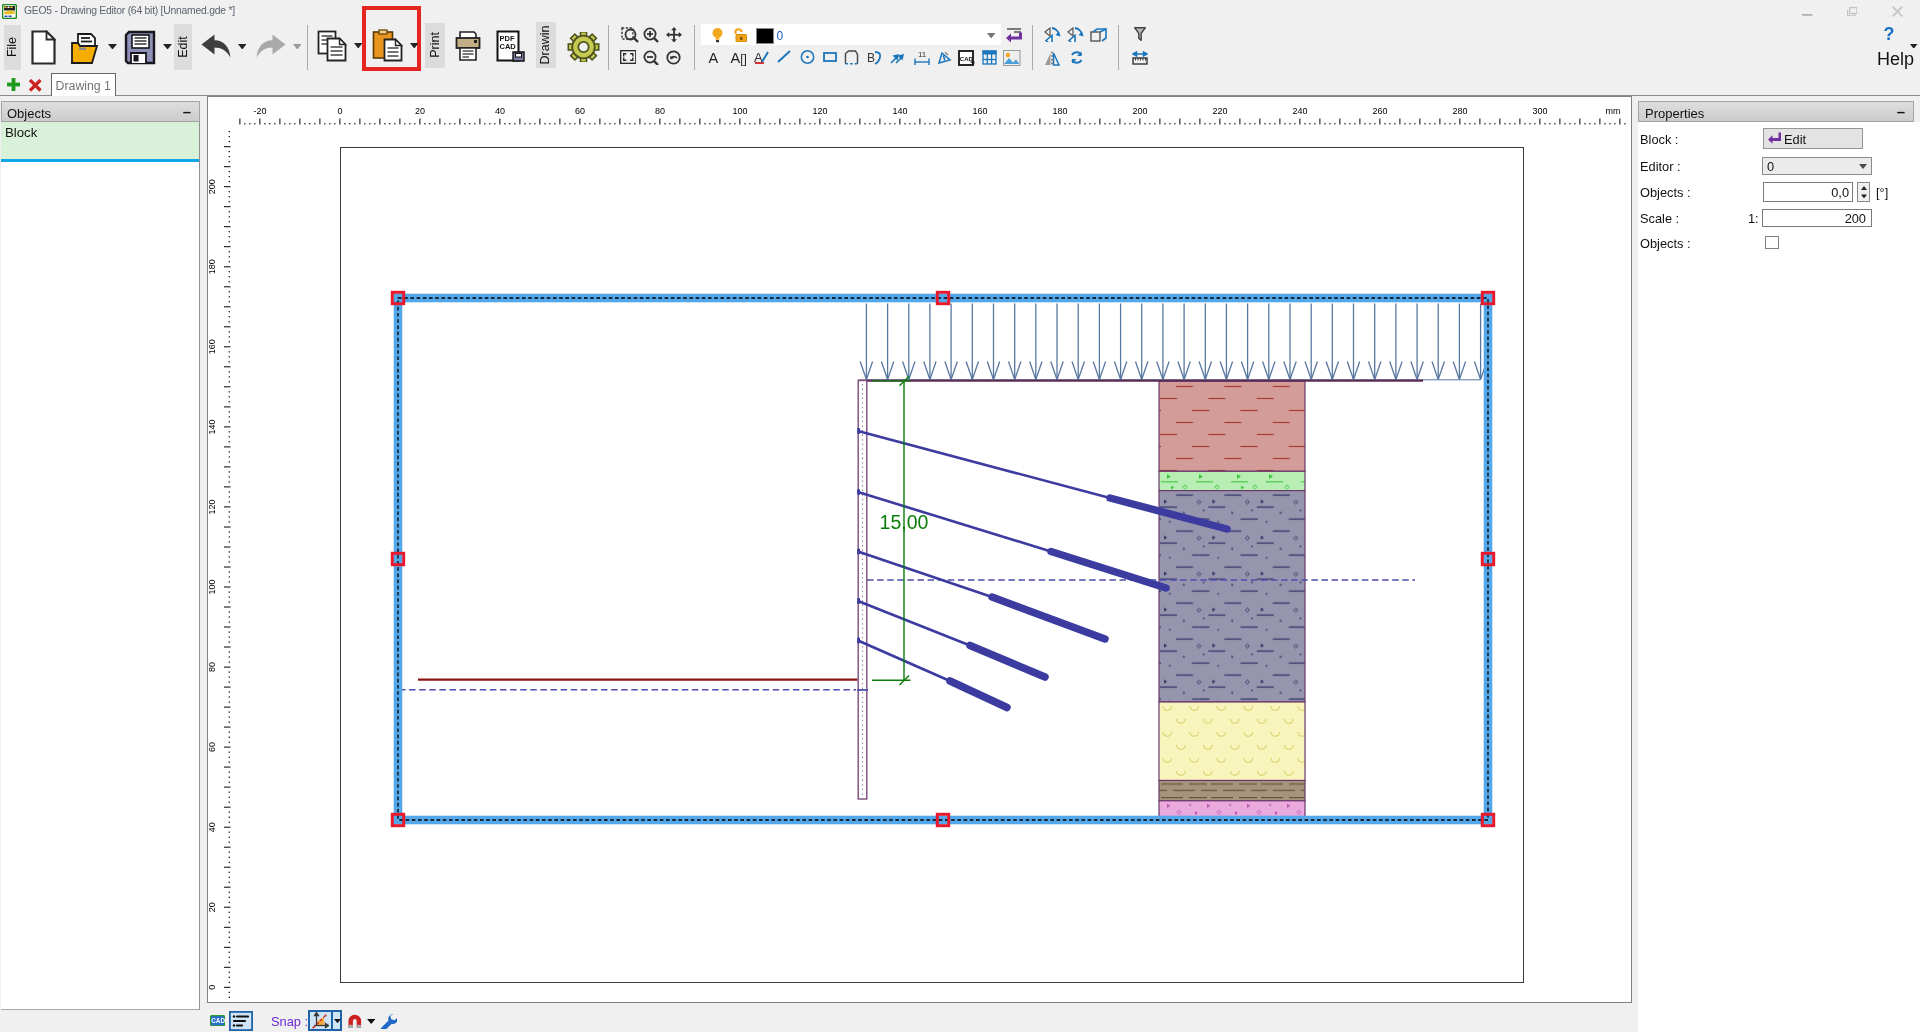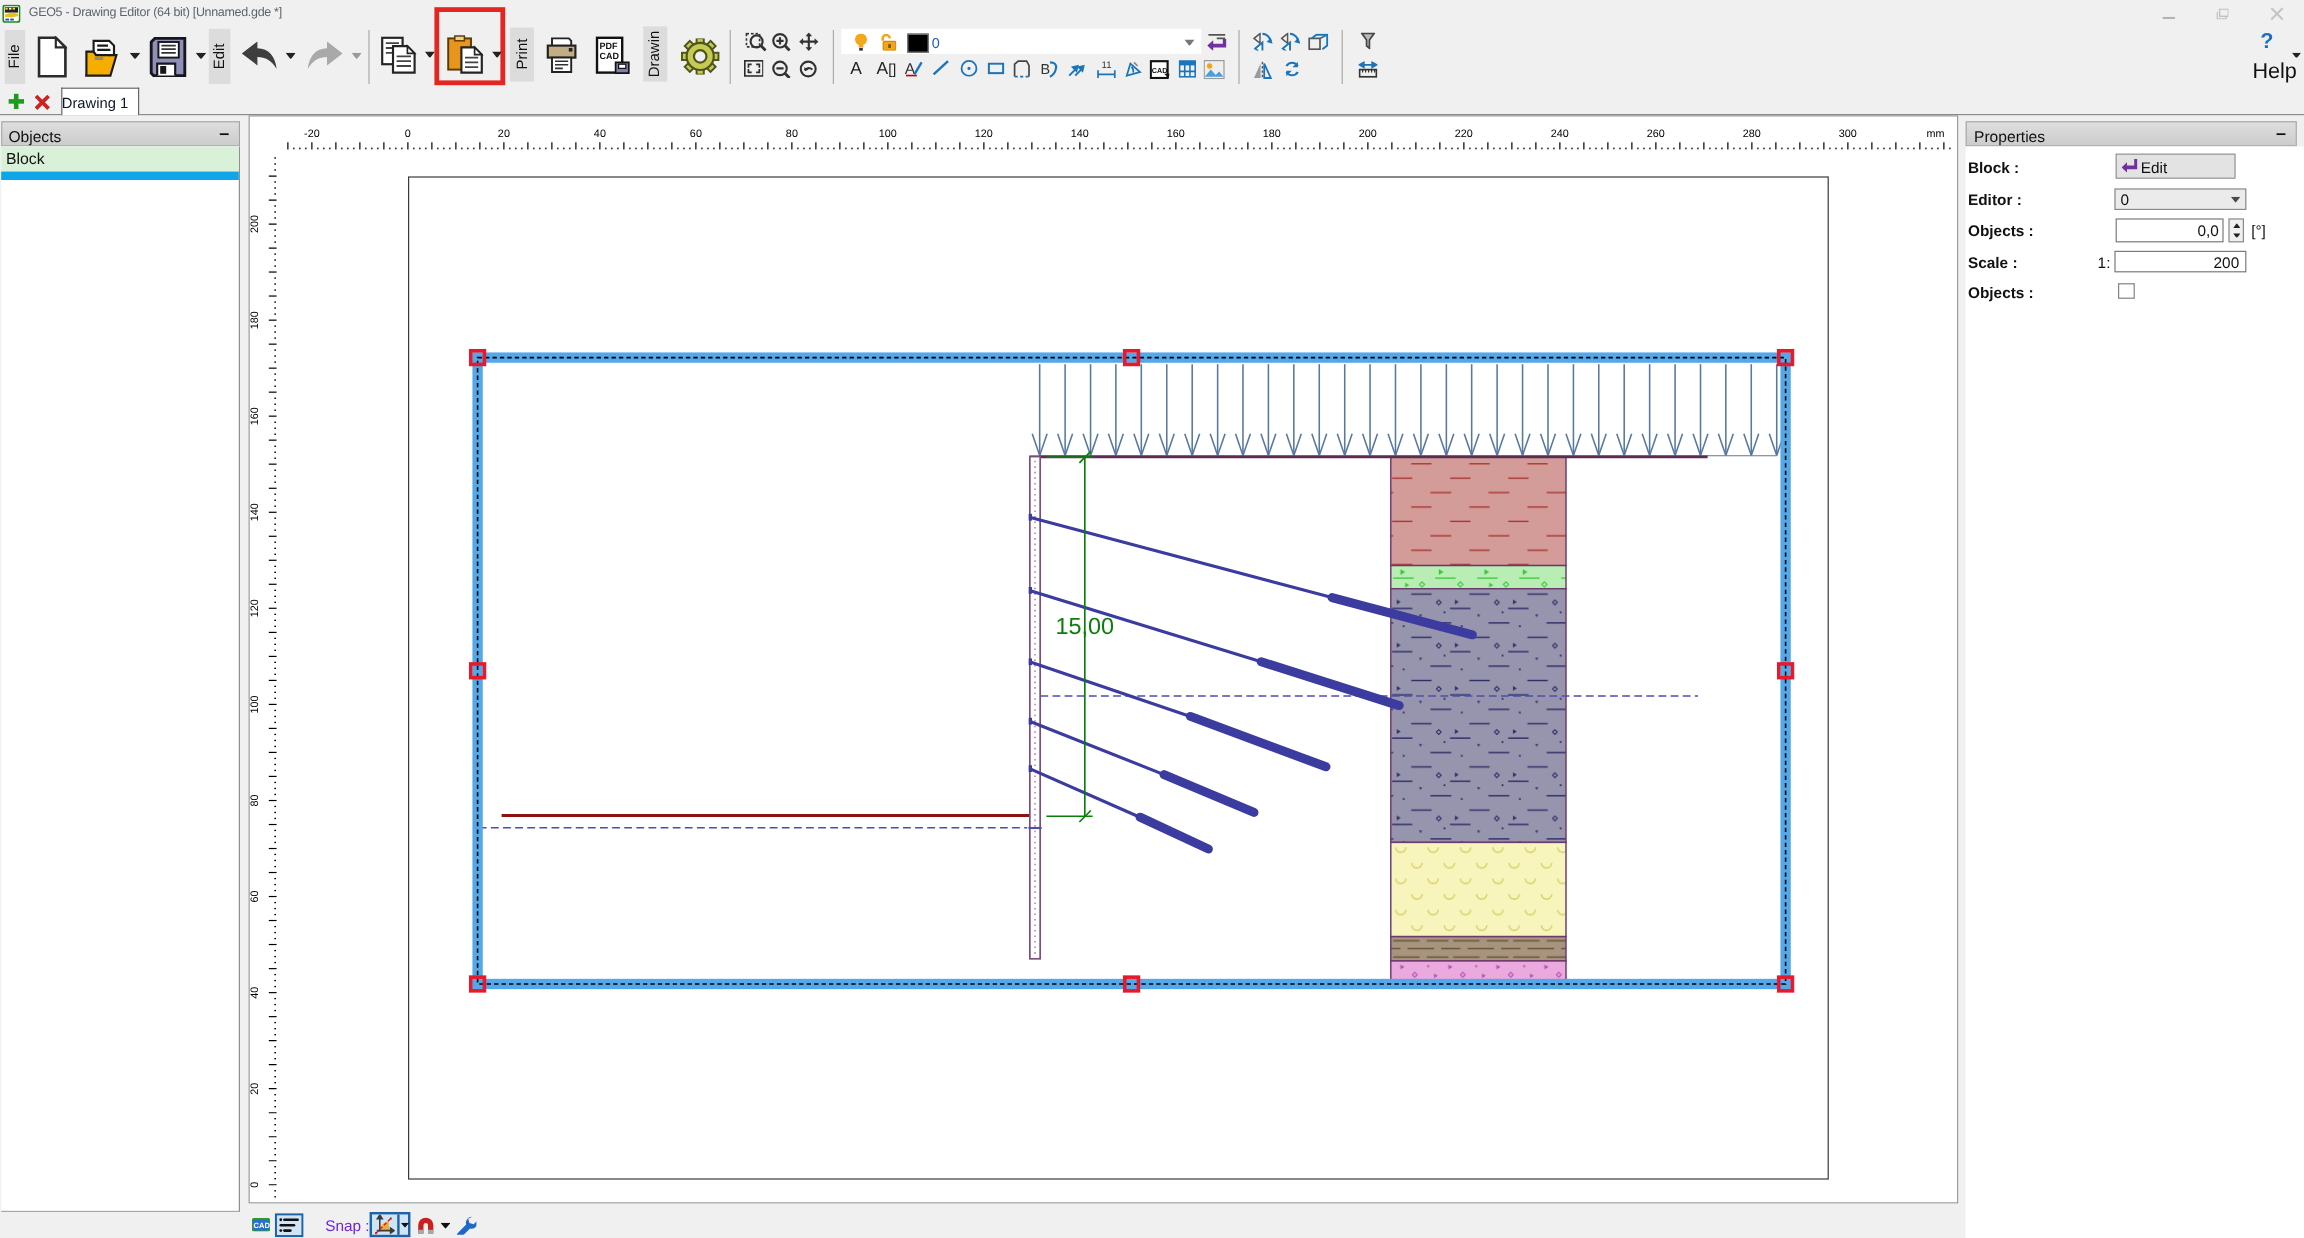--- a/index.html
+++ b/index.html
@@ -5,26 +5,26 @@
 html,body { width:1920px; height:1032px; overflow:hidden; background:#f0f0f0;
   font-family:"Liberation Sans", sans-serif; }
 #root { position:relative; width:1920px; height:1032px; }
 .vstrip { position:absolute; background:#dcdcdc; display:flex; align-items:center; justify-content:center; }
 .vstrip span { transform:rotate(-90deg); white-space:nowrap; color:#111; }
 .vsep { position:absolute; width:1px; background:#ababab; }
 .ticon { position:absolute; color:#222; }
 #tabline { position:absolute; left:0; top:95px; width:1920px; height:1px; background:#8a8a8a; }
 #tab { position:absolute; left:50.5px; top:73px; width:65.5px; height:23px; background:#fff;
   border:1px solid #666; border-bottom:none; box-sizing:border-box; z-index:2;
-  font-size:12.3px; color:#0f172a; text-align:left; padding-top:4.5px; }
+  font-size:12.3px; color:#737373; text-align:center; padding-top:4.5px; }
 .phead { position:absolute; height:21px; background:linear-gradient(#dedede,#cccccc);
   border:1px solid #a3a3a3; box-sizing:border-box; font-size:13px; color:#111;
   display:flex; align-items:flex-end; }
 .pmin { position:absolute; font-size:15px; font-weight:bold; color:#111; top:1px; }
-.plabel { position:absolute; font-size:12.8px; color:#111;font-weight:bold; }
+.plabel { position:absolute; font-size:12.8px; color:#111; }
 </style></head>
 <body>
 <div id="root">
 <svg style="position:absolute;left:2px;top:4px" width="15" height="15" viewBox="0 0 15 15">
       <rect x="0.5" y="0.5" width="14" height="14" rx="2" fill="#fff" stroke="#1f8a1f" stroke-width="1.6"></rect>
       <rect x="2" y="2" width="11" height="4.5" fill="#222"></rect>
       <rect x="2.5" y="2.5" width="2" height="1.5" fill="#ffd700"></rect>
       <rect x="5.5" y="2.5" width="2" height="1.5" fill="#fff"></rect>
       <rect x="8.5" y="2.5" width="2" height="1.5" fill="#ffd700"></rect>
       <path d="M2 8 l6 -1.5 l5 1 v2 l-6 1 l-5 -0.5 z" fill="#e8c020"></path>
@@ -381,21 +381,21 @@
         <line x1="1" y1="1" x2="11.5" y2="11.5"></line>
         <line x1="11.5" y1="1" x2="1" y2="11.5"></line>
       </g>
     </svg>
 <div id="tab">Drawing 1</div>
 <div class="phead" style="left:1px;top:101px;width:199px">
       <span style="margin-left:5px">Objects</span>
       <span class="pmin" style="right:8px">–</span>
     </div>
 <div style="position:absolute;left:1px;top:122px;width:199px;height:887.5px;background:#fff;border-right:1px solid #909090;border-bottom:1px solid #a8a8a8;box-sizing:border-box"></div>
-<div style="position:absolute;left:1px;top:122px;width:198px;height:28px;background:#d9f1d9;border-bottom:7px solid #0ea5e9;box-sizing:border-box;font-size:13.2px;color:#111;padding:2.5px 0 0 4px">Block</div>
+<div style="position:absolute;left:1px;top:122px;width:198px;height:40px;background:#d9f1d9;border-bottom:3px solid #0ea5e9;box-sizing:border-box;font-size:13.2px;color:#111;padding:2.5px 0 0 4px">Block</div>
 <svg id="canvas" width="1425" height="907" viewBox="207 96 1425 907" style="position:absolute;left:207px;top:96px" font-family="Liberation Sans, sans-serif">
 <defs>
 <pattern id="pRed" x="1159" y="381" width="48.4" height="36" patternUnits="userSpaceOnUse">
   <g stroke="#a83834" stroke-width="1.2">
    <line x1="17" y1="5.5" x2="34" y2="5.5"></line>
    <line x1="1" y1="17.5" x2="18" y2="17.5"></line>
    <line x1="33" y1="29.5" x2="48.4" y2="29.5"></line>
             <line x1="-2" y1="29.5" x2="2" y2="29.5"></line>
   </g>
 </pattern>

